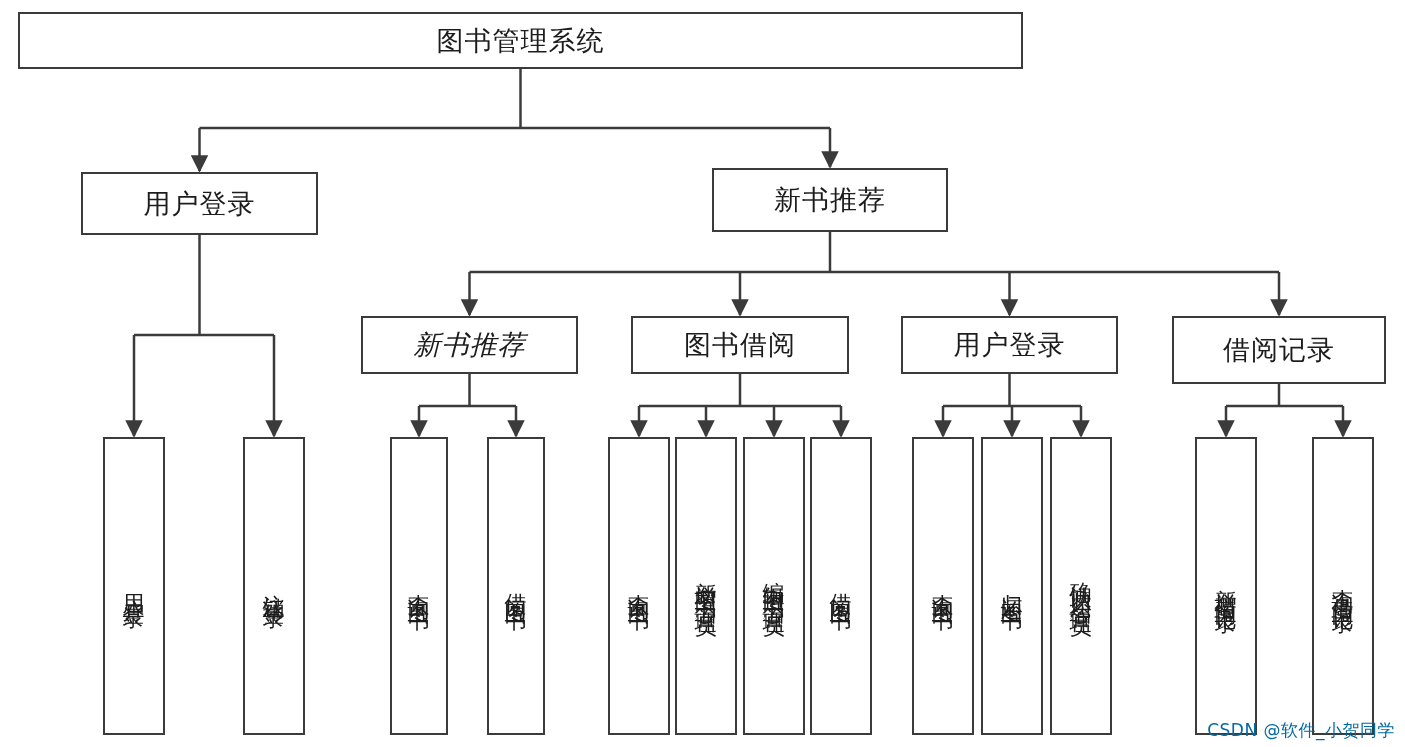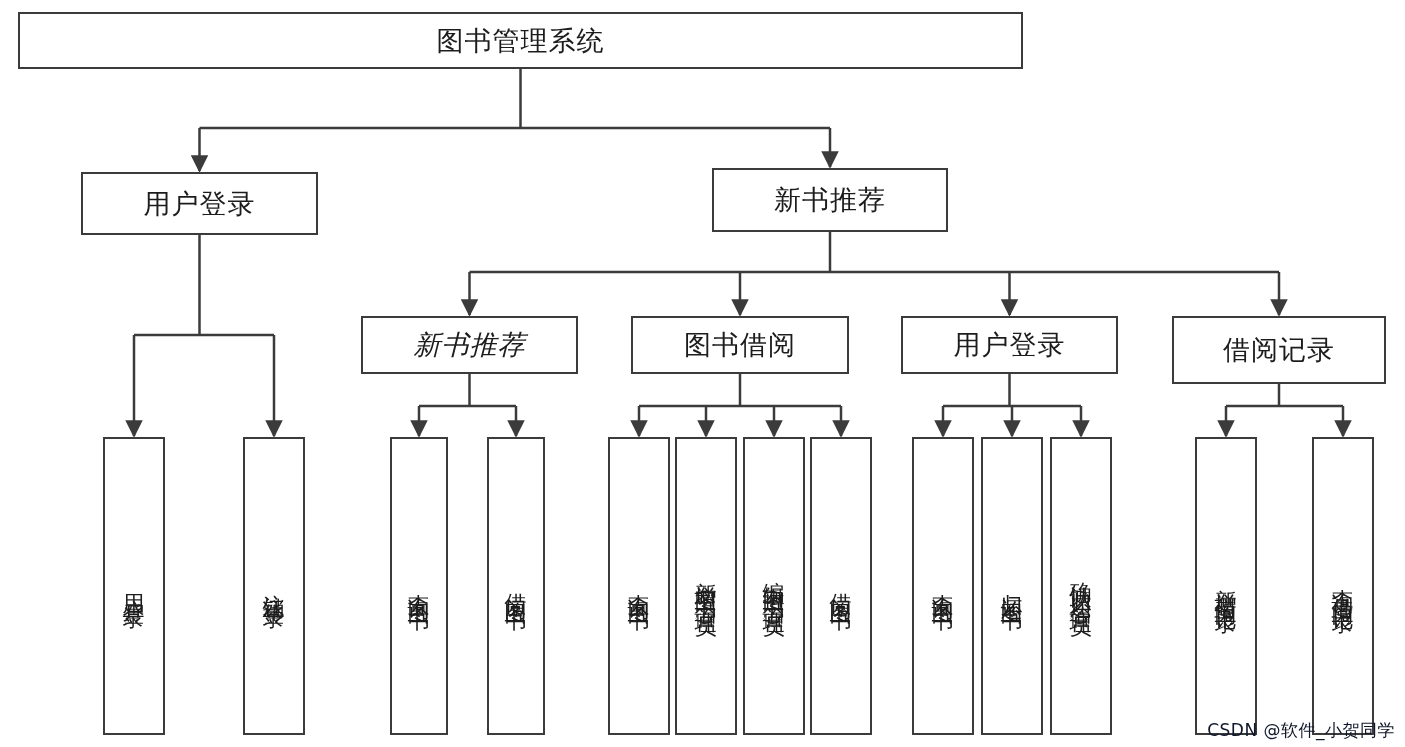--- a/index.html
+++ b/index.html
@@ -49,21 +49,21 @@
     line-height: 1.05;
     padding-top: 4px;
     padding-bottom: 4px;
     white-space: nowrap;
   }
   .watermark {
     position: absolute;
     right: 10px;
     bottom: 5px;
     font-size: 17px;
-    color: #0f172a;
+    color: #0369a1;
     letter-spacing: 0.5px;
     z-index: 3;
     white-space: nowrap;
   }
 </style>
 </head>
 <body>
 
 <div id="canvas">
 

